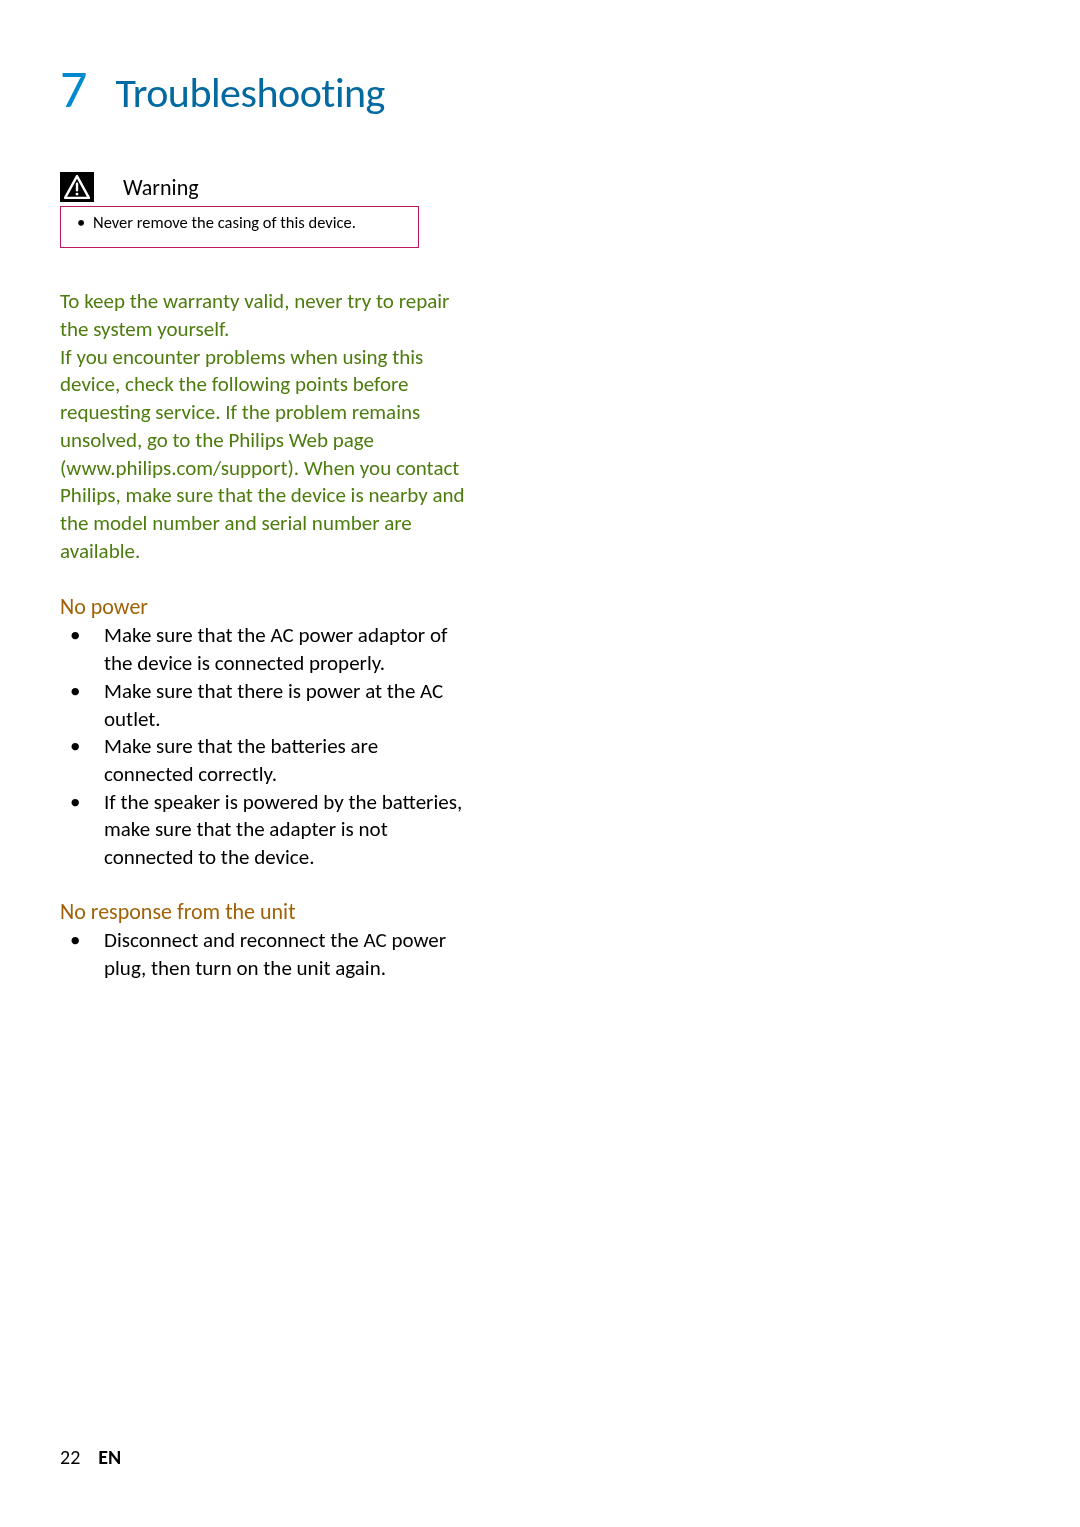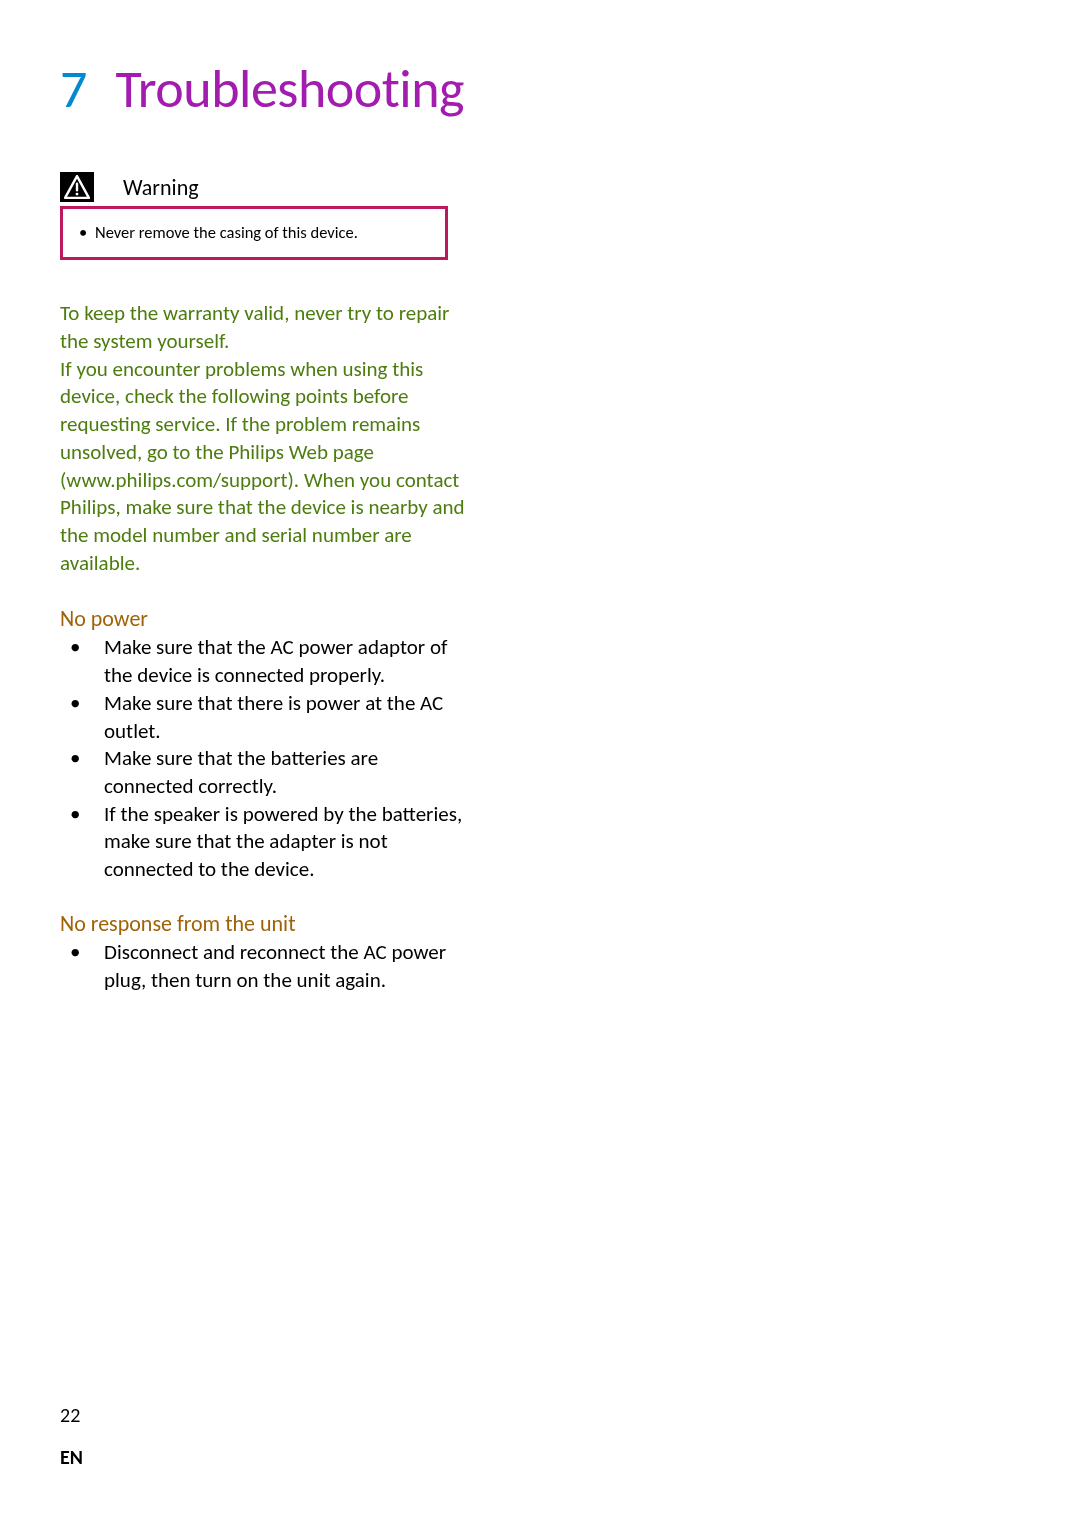--- a/index.html
+++ b/index.html
@@ -23,22 +23,22 @@
       align-items: baseline;
       gap: 28px;
       margin-bottom: 50px;
     }
     .title-num {
       color: #0089d0;
       font-size: 54px;
       font-weight: 400;
     }
     .title-text {
-      color: #a21caf;
-      font-size: 54px;
+      color: #0369a1;
+      font-size: 42px;
       font-weight: 400;
       letter-spacing: -0.5px;
     }
     .warning-header {
       display: flex;
       align-items: center;
       gap: 29px;
       margin-bottom: 4px;
     }
     .warning-icon {
@@ -52,23 +52,23 @@
     .warning-icon svg {
       width: 26px;
       height: 24px;
       display: block;
     }
     .warning-label {
       font-size: 22px;
       color: #000000;
     }
     .warning-box {
-      border: 3px solid #be185d;
-      width: 388px;
-      padding: 12px 14px 14px 14px;
+      border: 1px solid #be185d;
+      width: 359px;
+      padding: 4px 14px 14px 14px;
       margin-bottom: 40px;
     }
     .warning-item {
       font-size: 16.5px;
       color: #000000;
       padding-left: 18px;
       position: relative;
       line-height: 1.35;
     }
     .warning-item::before {
@@ -113,21 +113,20 @@
       top: 0;
       font-size: 21px;
     }
     .footer {
       position: absolute;
       bottom: 58px;
       left: 60px;
       display: flex;
       align-items: baseline;
       gap: 18px;
-      flex-direction: column;
     }
     .page-num {
       font-size: 20px;
       color: #000000;
       font-weight: 300;
     }
     .lang-code {
       font-size: 20px;
       font-weight: 600;
       color: #000000;

